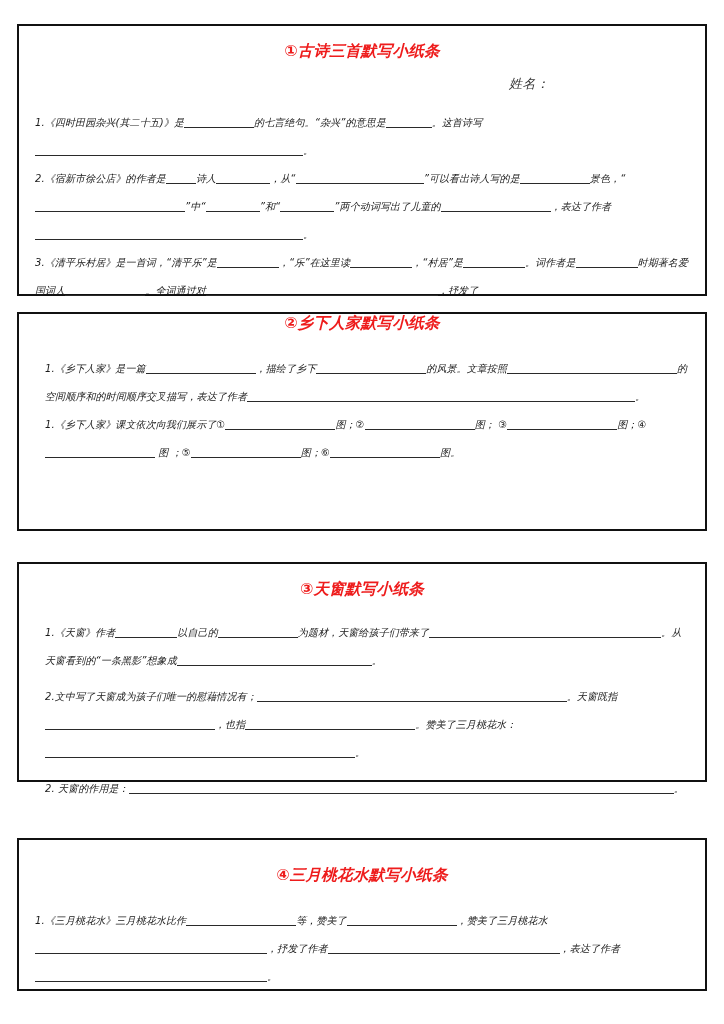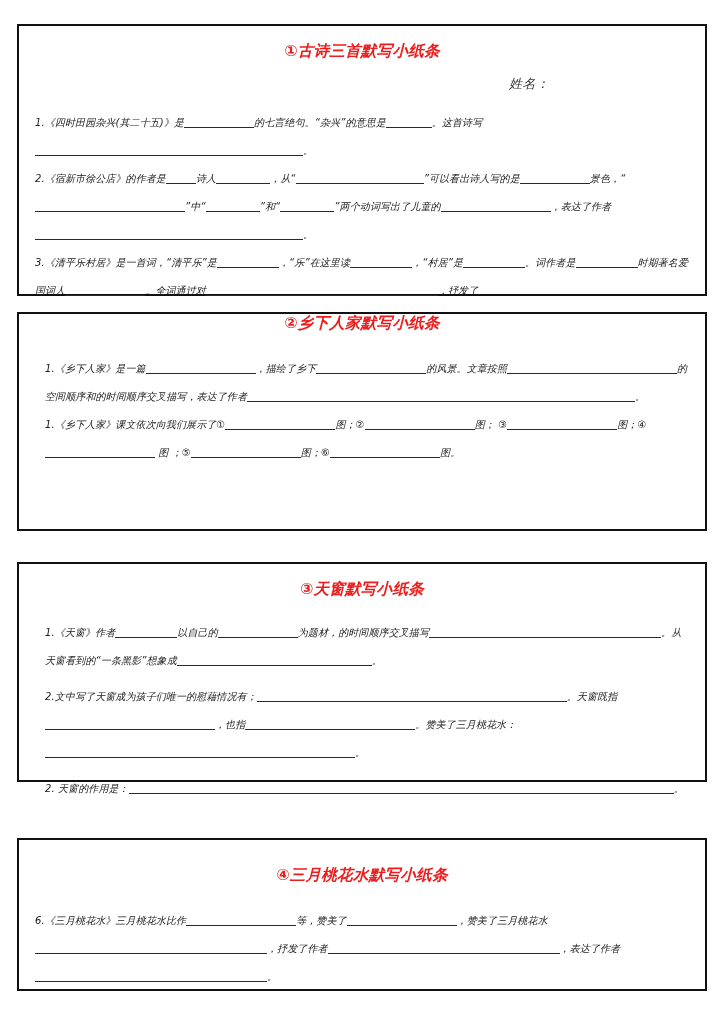--- a/index.html
+++ b/index.html
@@ -118,28 +118,28 @@
     <div class="sec-title">②乡下人家默写小纸条</div>
     <div class="qs-2">
       <p class="q indent"><span>1.《乡下人家》是一篇</span><span class="blank b12"></span><span>，描绘了乡下</span><span class="blank b12"></span><span>的风景。文章按照</span><span class="blank b18"></span><span>的空间顺序和</span><span>的时间顺序交叉描写，表达了作者</span><span class="blank b40"></span><span>。</span></p>
       <p class="q indent"><span>1.《乡下人家》课文依次向我们展示了①</span><span class="blank b12"></span><span>图；②</span><span class="blank b12"></span><span>图； ③</span><span class="blank b12"></span><span>图；④ </span><span class="blank b12"></span><span> 图 ；⑤</span><span class="blank b12"></span><span>图；⑥</span><span class="blank b12"></span><span>图。</span></p>
     </div>
   </div>
 
   <div class="section-box" id="box-3">
     <div class="sec-title">③天窗默写小纸条</div>
     <div class="qs-3">
-      <p class="q indent"><span>1.《天窗》作者</span><span class="blank b7"></span><span>以自己的</span><span class="blank b9"></span><span>为题材，的时间顺序交叉描写</span><span class="blank b24"></span><span>。从天窗看到的“一条黑影”想象成</span><span class="blank b20"></span><span>。</span></p>
+      <p class="q indent"><span>1.《天窗》作者</span><span class="blank b7"></span><span>以自己的</span><span class="blank b9"></span><span>为题材，天窗给孩子们带来了</span><span class="blank b24"></span><span>。从天窗看到的“一条黑影”想象成</span><span class="blank b20"></span><span>。</span></p>
       <div class="gap"></div>
       <p class="q indent"><span>2.文中写了天窗成为孩子们唯一的慰藉情况有；</span><span class="blank b32"></span><span>。天窗既指</span><span class="blank b18"></span><span>，也指</span><span class="blank b18"></span><span>。赞美了三月桃花水：</span><span class="blank b32"></span><span>。</span></p>
       <div class="gap"></div>
       <p class="q indent"><span>2. 天窗的作用是：</span><span class="blank b56"></span><span>。</span></p>
     </div>
   </div>
 
   <div class="section-box" id="box-4">
     <div class="sec-title">④三月桃花水默写小纸条</div>
     <div class="qs-4">
-      <p class="q"><span>6.《三月桃花水》三月桃花水比作</span><span class="blank b12"></span><span>等，赞美了</span><span class="blank b12"></span><span>，赞美了三月桃花水</span><span class="blank b24"></span><span>，抒发了作者</span><span class="blank b24"></span><span>，表达了作者</span><span class="blank b24"></span><span>。</span></p>
+      <p class="q"><span>1.《三月桃花水》三月桃花水比作</span><span class="blank b12"></span><span>等，赞美了</span><span class="blank b12"></span><span>，赞美了三月桃花水</span><span class="blank b24"></span><span>，抒发了作者</span><span class="blank b24"></span><span>，表达了作者</span><span class="blank b24"></span><span>。</span></p>
     </div>
   </div>
 
 </div>
 
 </body></html>

